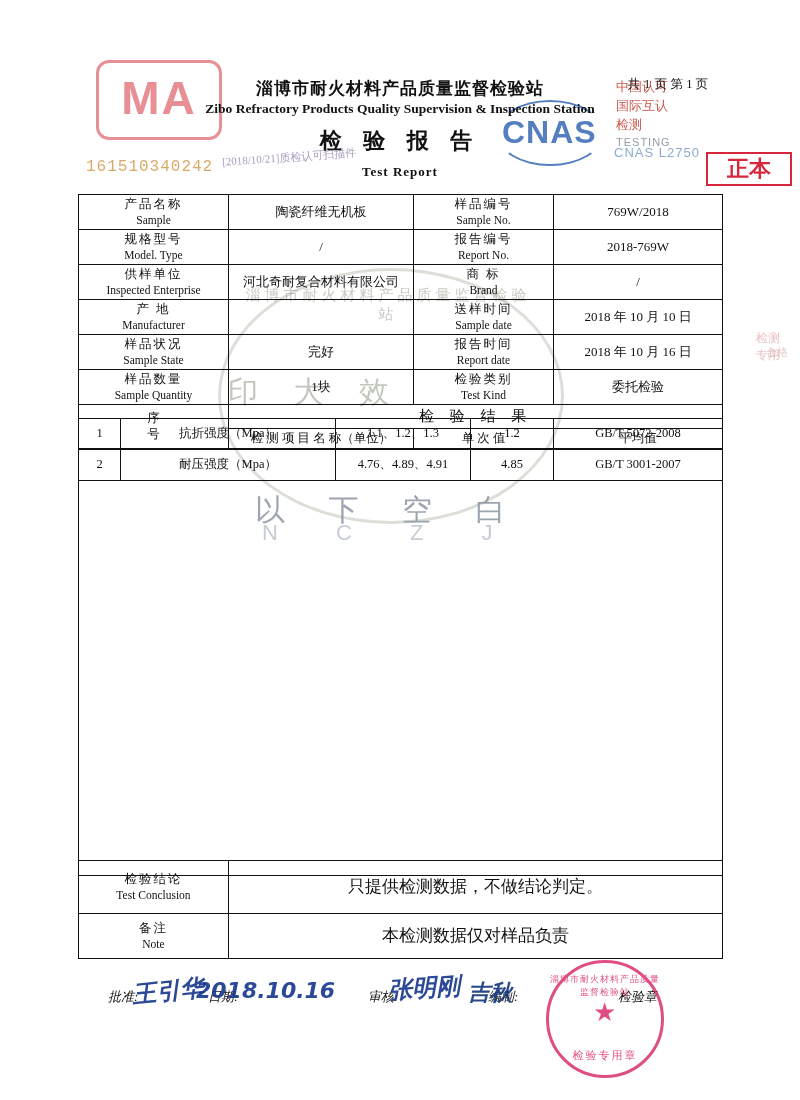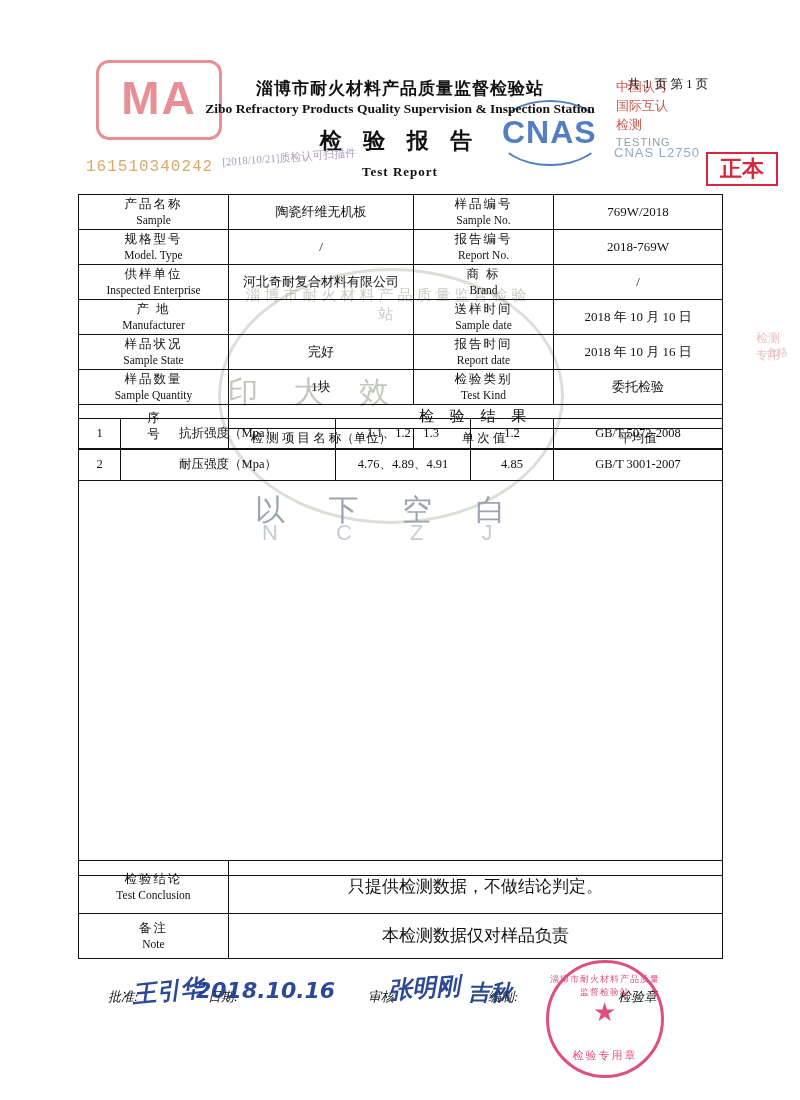--- a/index.html
+++ b/index.html
@@ -137,21 +137,21 @@
     opacity: 0.9;
   }
   .zhengben {
     left: 706px;
     top: 152px;
     color: #d0021b;
     font-size: 22px;
     font-weight: bold;
     opacity: 0.85;
     border: 2px solid #d0021b;
-    padding: 0 12px;
+    padding: 0 19px;
   }
   .barcode-no {
     left: 86px;
     top: 158px;
     color: #d6a05a;
     font-size: 16px;
     font-family: "Liberation Mono", monospace;
     letter-spacing: 1px;
     opacity: 0.9;
   }

